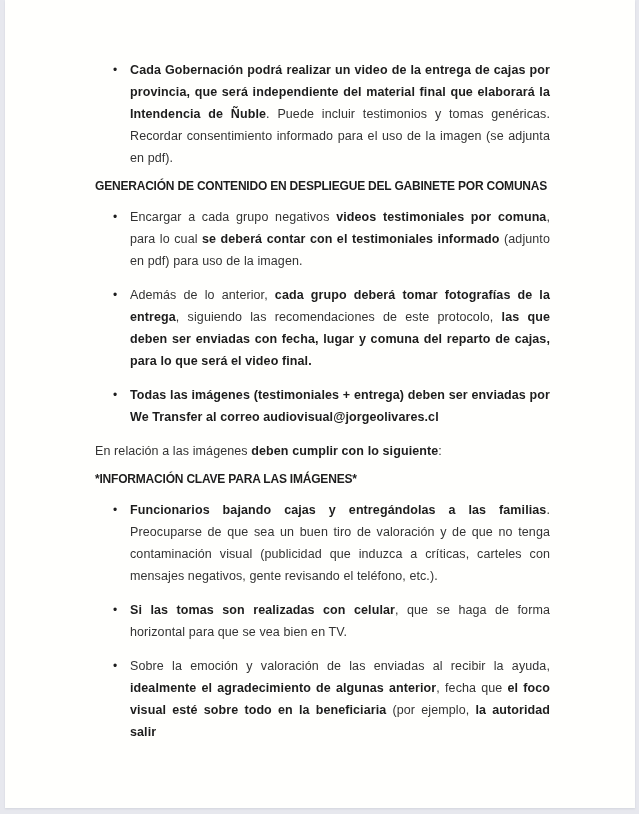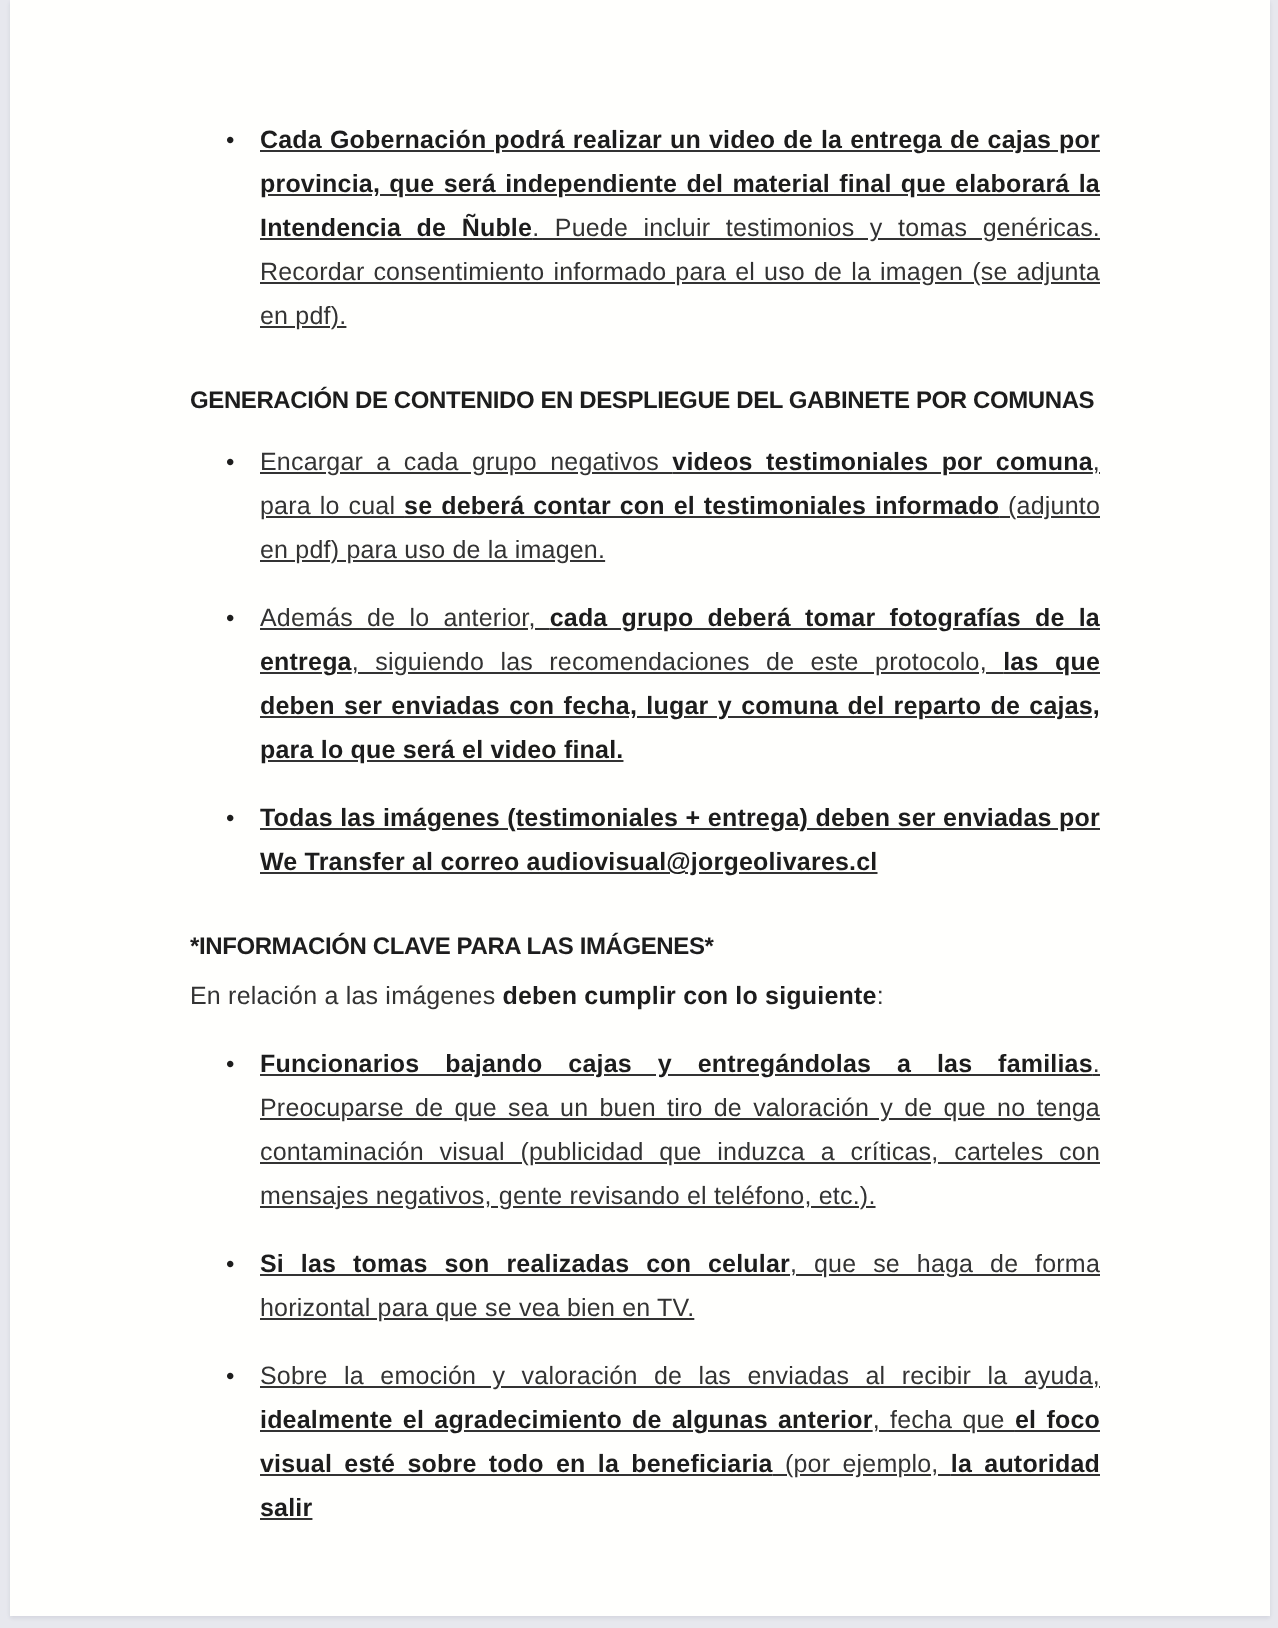--- a/index.html
+++ b/index.html
@@ -36,21 +36,21 @@
     display: flex;
     flex-direction: column;
     color: #333333;
     font-size: 12.5px;
     line-height: 22px;
     letter-spacing: 0.1px;
   }
   .block { margin-top: 12px; }
   .block:first-child { margin-top: 0; }
   .heading {
-    margin-top: 20px;
+    margin-top: 6px;
     font-weight: 700;
     color: #1d1d1d;
     white-space: nowrap;
     font-size: 12px;
     letter-spacing: -0.2px;
     line-height: 22px;
   }
   .heading + .paragraph { margin-top: 3px; }
   .heading + .bullet { margin-top: 9px; }
   .paragraph {
@@ -64,21 +64,20 @@
     flex: 0 0 35px;
     box-sizing: border-box;
     padding-left: 18px;
     font-size: 12px;
     line-height: 22px;
     color: #1d1d1d;
   }
   .runs {
     flex: 1;
     text-align: justify;
-    text-decoration: underline;
   }
   b {
     font-weight: 700;
     color: #1d1d1d;
   }
 </style>
 </head>
 <body>
 
 <div class="canvas">
@@ -94,22 +93,22 @@
           <div class="runs"><span>Encargar a cada grupo negativos </span><b>videos testimoniales por comuna</b><span>, para lo cual </span><b>se deberá contar con el testimoniales informado</b><span> (adjunto en pdf) para uso de la imagen.</span></div>
         </div>
         <div class="block bullet">
           <span class="dot">•</span>
           <div class="runs"><span>Además de lo anterior, </span><b>cada grupo deberá tomar fotografías de la entrega</b><span>, siguiendo las recomendaciones de este protocolo, </span><b>las que deben ser enviadas con fecha, lugar y comuna del reparto de cajas, para lo que será el video final.</b></div>
         </div>
         <div class="block bullet">
           <span class="dot">•</span>
           <div class="runs"><b>Todas las imágenes (testimoniales + entrega) deben ser enviadas por We Transfer al correo audiovisual@jorgeolivares.cl</b></div>
         </div>
+        <div class="block paragraph"><span>En relación a las imágenes </span><b>deben cumplir con lo siguiente</b><span>:</span></div>
         <div class="block heading"><b>*INFORMACIÓN CLAVE PARA LAS IMÁGENES*</b></div>
-        <div class="block paragraph"><span>En relación a las imágenes </span><b>deben cumplir con lo siguiente</b><span>:</span></div>
         <div class="block bullet">
           <span class="dot">•</span>
           <div class="runs"><b>Funcionarios bajando cajas y entregándolas a las familias</b><span>. Preocuparse de que sea un buen tiro de valoración y de que no tenga contaminación visual (publicidad que induzca a críticas, carteles con mensajes negativos, gente revisando el teléfono, etc.).</span></div>
         </div>
         <div class="block bullet">
           <span class="dot">•</span>
           <div class="runs"><b>Si las tomas son realizadas con celular</b><span>, que se haga de forma horizontal para que se vea bien en TV.</span></div>
         </div>
         <div class="block bullet">
           <span class="dot">•</span>

